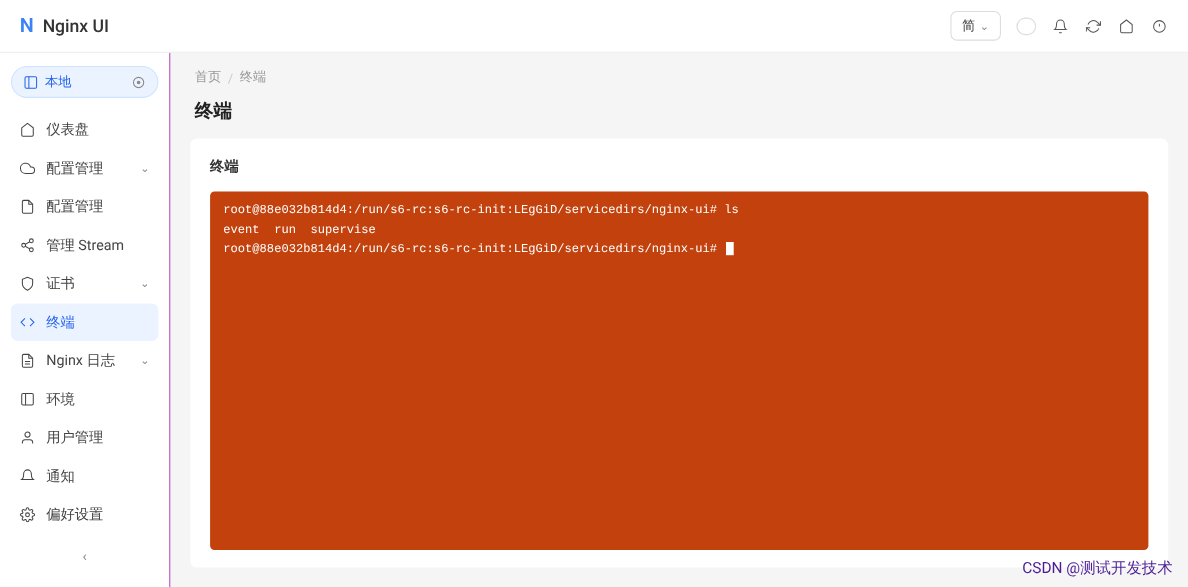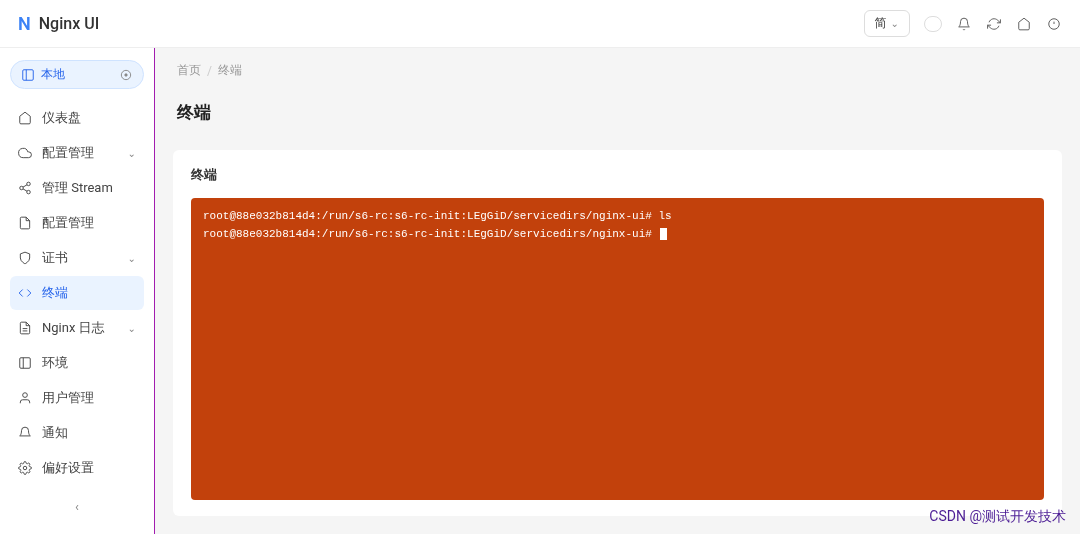--- a/index.html
+++ b/index.html
@@ -24,21 +24,21 @@
     
     .nav { list-style: none; display: flex; flex-direction: column; gap: 1px; flex: 1; }
     .nav-item { display: flex; align-items: center; justify-content: space-between; padding: 8px 8px; border-radius: 6px; cursor: pointer; color: #444; }
     .nav-item.active { background: #eaf3ff; color: #2563eb; }
     .nav-item .label-wrap { display: flex; align-items: center; gap: 10px; }
     .nav-icon { width: 14px; height: 14px; display: inline-flex; align-items: center; justify-content: center; }
     .chevron { font-size: 10px; color: #888; }
     
     .collapse-btn { margin-top: auto; text-align: center; padding: 8px; color: #888; cursor: pointer; }
     
-    .main { flex: 1; display: flex; flex-direction: column; background: #f5f5f5; overflow: hidden; gap: 12px; }
+    .main { flex: 1; display: flex; flex-direction: column; background: #f5f5f5; overflow: hidden; }
     .breadcrumb { padding: 14px 22px 6px; color: #999; font-size: 12px; display: flex; gap: 6px; align-items: center; }
     .breadcrumb .sep { color: #ccc; }
     .page-title { padding: 4px 22px 14px; font-size: 17px; font-weight: 600; color: #222; }
     
     .content-card { margin: 0 18px 18px; background: #fff; border-radius: 6px; padding: 16px 18px; flex: 1; display: flex; flex-direction: column; overflow: hidden; }
     .card-title { font-size: 13px; font-weight: 600; margin-bottom: 14px; }
     .terminal { flex: 1; background: #c2410c; color: #fff; font-family: "Courier New", monospace; font-size: 11px; padding: 10px 12px; border-radius: 4px; line-height: 1.6; white-space: pre-wrap; overflow: auto; }
     .cursor-block { display: inline-block; width: 7px; height: 12px; background: #fff; vertical-align: middle; margin-left: 2px; }
     
     .watermark { position: absolute; bottom: 8px; right: 14px; color: #4c1d95; font-size: 14px; pointer-events: none; }
@@ -129,45 +129,45 @@
                 </svg>
               </span>
               <span>配置管理</span>
             </span>
           <span class="chevron">⌄</span>
         </li>
         <li class="nav-item">
           <span class="label-wrap">
               <span class="nav-icon">
                 <svg viewBox="0 0 24 24">
+                  <path d="M14 2H6a2 2 0 0 0-2 2v16a2 2 0 0 0 2 2h12a2 2 0 0 0 2-2V8z"></path>
+                  <polyline points="14 2 14 8 20 8"></polyline>
+                </svg>
+              </span>
+              <span>配置管理</span>
+            </span>
+        </li>
+        <li class="nav-item">
+          <span class="label-wrap">
+              <span class="nav-icon">
+                <svg viewBox="0 0 24 24">
                   <circle cx="18" cy="5" r="3"></circle>
                   <circle cx="6" cy="12" r="3"></circle>
                   <circle cx="18" cy="19" r="3"></circle>
                   <line x1="8.59" y1="13.51" x2="15.42" y2="17.49"></line>
                   <line x1="15.41" y1="6.51" x2="8.59" y2="10.49"></line>
                 </svg>
               </span>
               <span>管理 Stream</span>
             </span>
         </li>
         <li class="nav-item">
           <span class="label-wrap">
               <span class="nav-icon">
                 <svg viewBox="0 0 24 24">
-                  <path d="M14 2H6a2 2 0 0 0-2 2v16a2 2 0 0 0 2 2h12a2 2 0 0 0 2-2V8z"></path>
-                  <polyline points="14 2 14 8 20 8"></polyline>
-                </svg>
-              </span>
-              <span>配置管理</span>
-            </span>
-        </li>
-        <li class="nav-item">
-          <span class="label-wrap">
-              <span class="nav-icon">
-                <svg viewBox="0 0 24 24">
                   <path d="M12 22s8-4 8-10V5l-8-3-8 3v7c0 6 8 10 8 10z"></path>
                 </svg>
               </span>
               <span>证书</span>
             </span>
           <span class="chevron">⌄</span>
         </li>
         <li class="nav-item active">
           <span class="label-wrap">
               <span class="nav-icon">
@@ -245,19 +245,19 @@
     <div class="main">
       <div class="breadcrumb">
         <span>首页</span>
         <span class="sep">/</span>
         <span>终端</span>
       </div>
       <h1 class="page-title">终端</h1>
 
       <div class="content-card">
         <div class="card-title">终端</div>
-        <div class="terminal" id="terminal"><div>root@88e032b814d4:/run/s6-rc:s6-rc-init:LEgGiD/servicedirs/nginx-ui# ls</div><div>root@88e032b814d4:/run/s6-rc:s6-rc-init:LEgGiD/servicedirs/nginx-ui# <span class="cursor-block"></span></div></div>
+        <div class="terminal" id="terminal"><div>root@88e032b814d4:/run/s6-rc:s6-rc-init:LEgGiD/servicedirs/nginx-ui# ls</div><div>event  run  supervise</div><div>root@88e032b814d4:/run/s6-rc:s6-rc-init:LEgGiD/servicedirs/nginx-ui# <span class="cursor-block"></span></div></div>
       </div>
     </div>
   </div>
 </div>
 
 <div class="watermark">CSDN @测试开发技术</div>
 
 </body></html>

